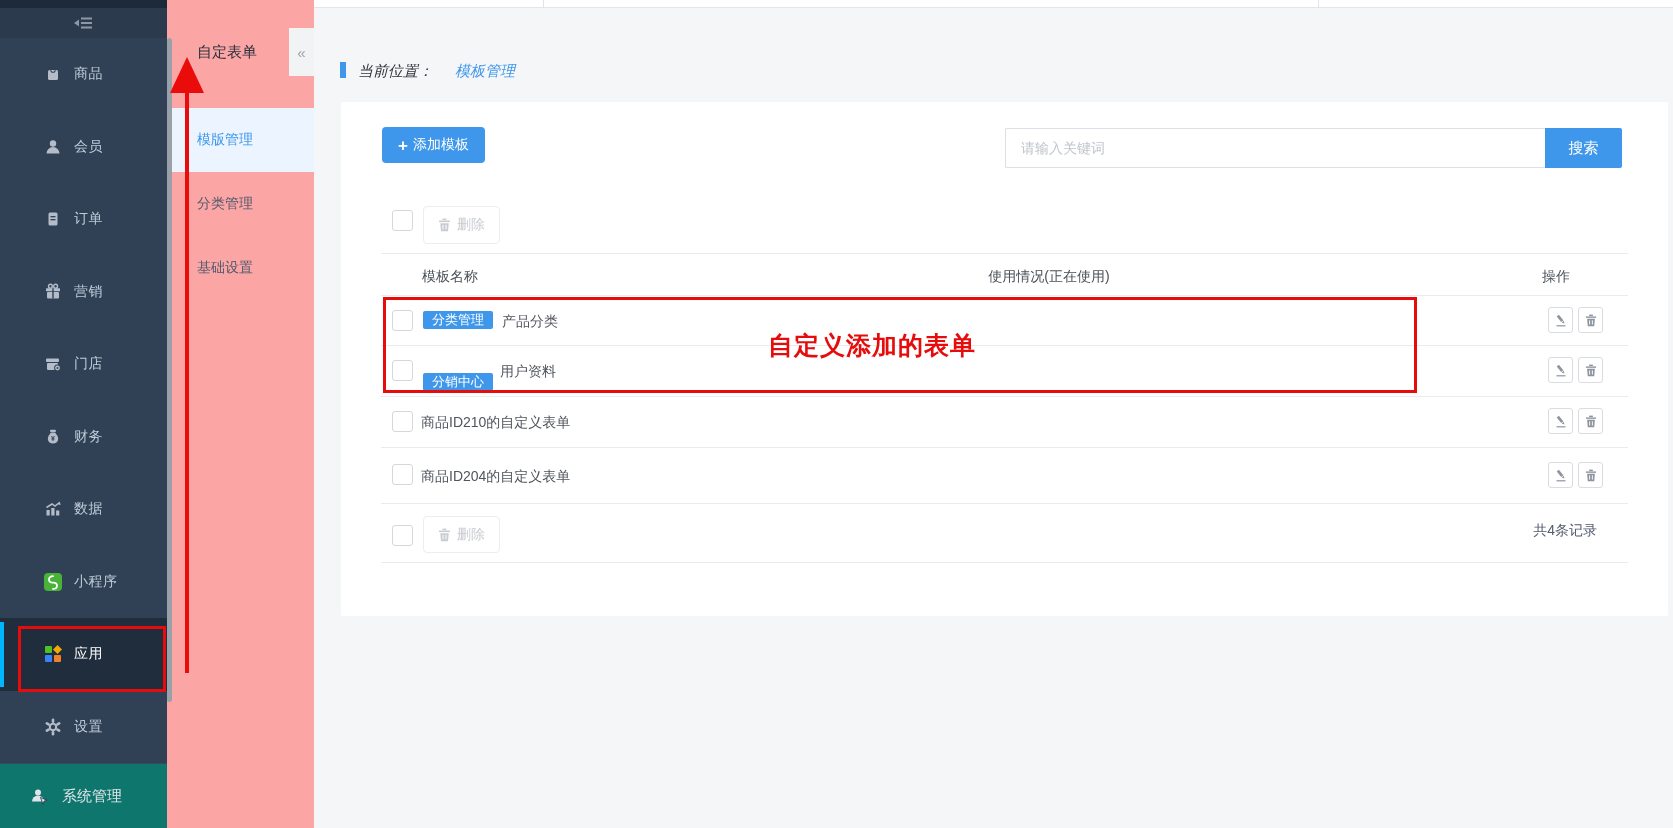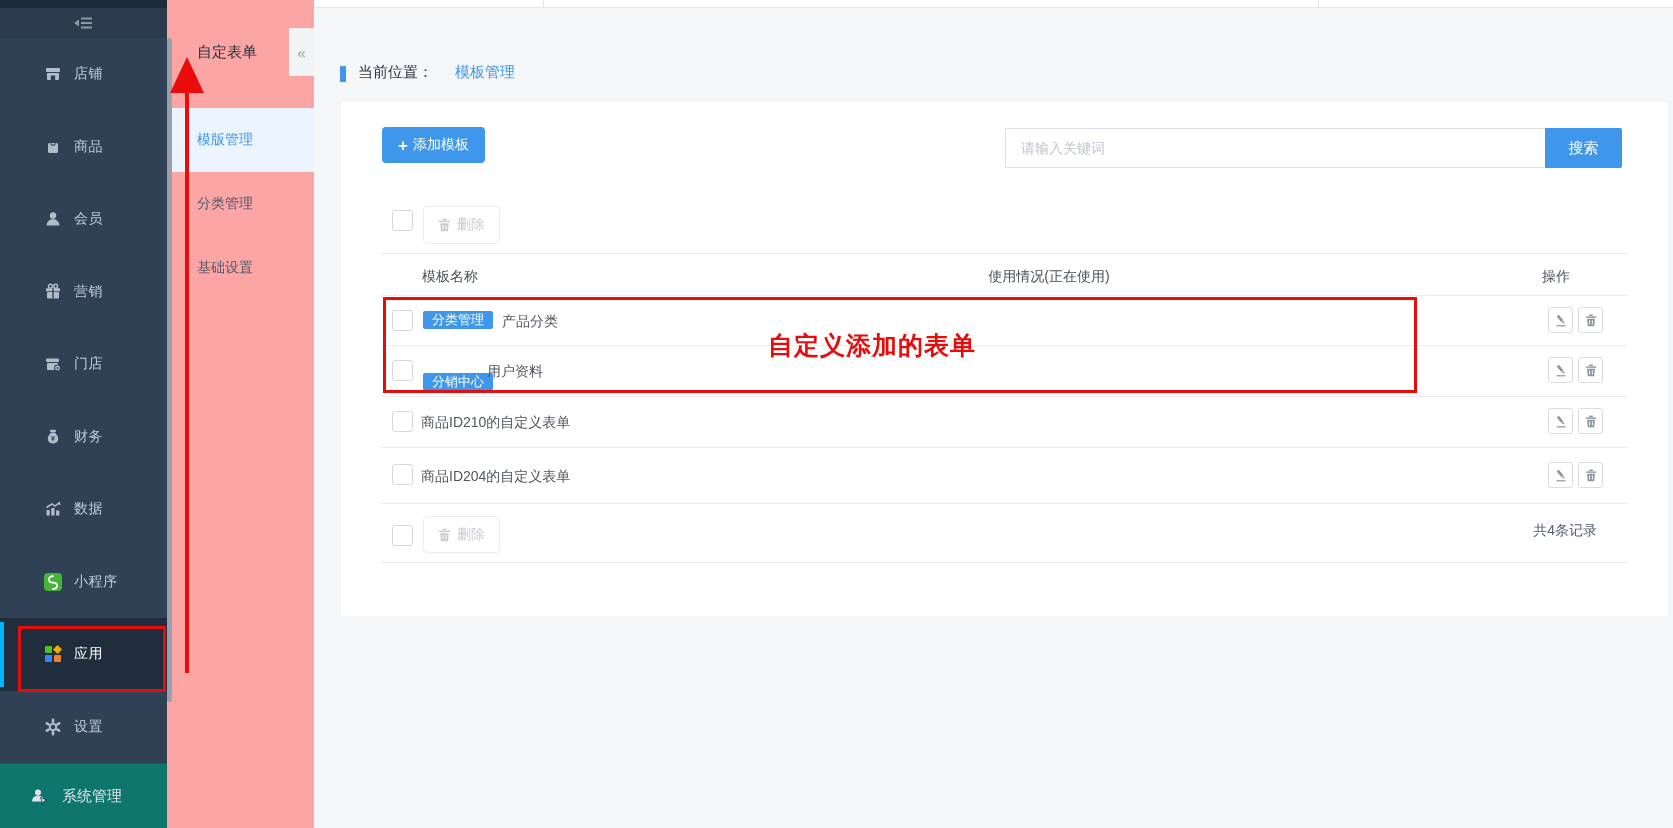--- a/index.html
+++ b/index.html
@@ -32,21 +32,21 @@
   .panel-scrollthumb { position:absolute; left:0px; top:38px; width:5px; height:664px; background:#9aa0a7; border-radius:3px; cursor:pointer; }
 
   
   .anno-arrow-shaft { position:absolute; left:185px; top:92px; width:4px; height:581px; background:#ea0b0b; z-index:31; pointer-events:none; }
   .anno-arrow-head { position:absolute; left:170px; top:57px; width:0; height:0; border-left:17px solid transparent; border-right:17px solid transparent; border-bottom:36px solid #ea0b0b; z-index:31; pointer-events:none; }
 
   
   .main-topstrip { position:absolute; left:167px; top:0; width:1506px; height:8px; background:#ffffff; }
   .main-topstrip .bline { position:absolute; left:147px; right:0; bottom:0; height:1px; background:#e4e6e9; }
   .main-topstrip .vtick { position:absolute; top:0; width:1px; height:8px; background:#e3e3e5; }
-  .breadcrumb { position:absolute; left:340px; top:62px; height:20px; display:flex; align-items:flex-end; z-index:3; }
+  .breadcrumb { position:absolute; left:340px; top:62px; height:20px; display:flex; align-items:flex-start; z-index:3;font-style:italic; }
   .bc-bar { width:6px; height:16px; background:#3e97eb; margin-right:12px; }
   .bc-prefix { font-size:15px; color:#2f343b; }
   .bc-link { font-size:15px; color:#3e97eb; margin-left:22px; cursor:pointer; }
 
   
   .card { position:absolute; left:341px; top:102px; width:1327px; height:514px; background:#ffffff; border-radius:2px; }
   .sep { position:absolute; left:40px; width:1247px; height:1px; background:#e9ebee; }
 
   .btn-add { position:absolute; left:41px; top:25px; width:103px; height:36px; background:#3e97eb; border:none; border-radius:4px; color:#fff; font-size:14px; display:flex; align-items:center; justify-content:center; gap:5px; cursor:pointer; font-family:inherit; }
   .btn-add .plus { font-size:17px; font-weight:bold; line-height:1; }
@@ -79,47 +79,47 @@
       <svg class="" width="20" height="14" viewBox="0 0 20 14">
         <polygon points="0,7 5,3.5 5,10.5" fill="#8d98a5"></polygon>
         <rect x="7" y="1.5" width="11" height="2" fill="#8d98a5"></rect>
         <rect x="7" y="6" width="11" height="2" fill="#8d98a5"></rect>
         <rect x="7" y="10.5" width="11" height="2" fill="#8d98a5"></rect>
       </svg>
     </div>
 
     <div class="side-menu">
 
-      <div class="side-item">
-        <svg class="icn" viewBox="0 0 18 18" fill="#b3bcc8">
-          <rect x="2" y="3" width="14" height="4" rx="1"></rect>
-            <rect x="3" y="8" width="12" height="7" rx="1"></rect>
-            <rect x="6.8" y="10.5" width="4.4" height="4.5" fill="#304156"></rect>
-        </svg>
-        <span class="lbl">店铺</span>
-      </div>
 
       <div class="side-item">
         <svg class="icn" viewBox="0 0 18 18" fill="#b3bcc8">
           <rect x="4" y="5" width="10" height="10" rx="1.5"></rect>
             <circle cx="9" cy="5.2" r="2.6" fill="#304156"></circle>
             <circle cx="9" cy="5.2" r="1.6" fill="#b3bcc8"></circle>
             <rect x="5" y="3" width="8" height="2" fill="#304156"></rect>
         </svg>
         <span class="lbl">商品</span>
       </div>
 
       <div class="side-item">
         <svg class="icn" viewBox="0 0 18 18" fill="#b3bcc8">
           <circle cx="9" cy="5.5" r="3.2"></circle>
             <path d="M2.5 15.5a6.5 6.5 0 0 1 13 0z"></path>
         </svg>
         <span class="lbl">会员</span>
       </div>
 
+      <div class="side-item">
+        <svg class="icn" viewBox="0 0 18 18" fill="#b3bcc8">
+          <rect x="4.5" y="2.5" width="9" height="13" rx="1.5"></rect>
+            <rect x="6.5" y="6" width="5" height="1.3" fill="#304156"></rect>
+            <rect x="6.5" y="9" width="5" height="1.3" fill="#304156"></rect>
+        </svg>
+        <span class="lbl">订单</span>
+      </div>
 
       <div class="side-item">
         <svg class="icn" viewBox="0 0 18 18" fill="#b3bcc8">
           <rect x="2" y="5.2" width="14" height="3" rx="0.5"></rect>
             <rect x="3" y="9" width="12" height="6.5" rx="1"></rect>
             <rect x="8.3" y="5.2" width="1.4" height="10.3" fill="#304156"></rect>
             <circle cx="6.4" cy="3.2" r="1.9" fill="none" stroke="#b3bcc8" stroke-width="1.4"></circle>
             <circle cx="11.6" cy="3.2" r="1.9" fill="none" stroke="#b3bcc8" stroke-width="1.4"></circle>
         </svg>
         <span class="lbl">营销</span>
@@ -293,21 +293,21 @@
         <g stroke="#ffffff" stroke-width="1">
             <line x1="5" y1="6.8" x2="5" y2="11.4"></line>
             <line x1="8" y1="6.8" x2="8" y2="11.4"></line>
           </g>
       </svg>
     </div>
     <div class="sep" style="top:243px"></div>
 
     <div class="checkbox" style="left:51px; top:258px;"></div>
     <span class="badge" style="top:271px;">分销中心</span>
-    <div class="cell-name" style="left:146px; top:261px;text-align:right;">用户资料</div>
+    <div class="cell-name" style="left:159px; top:261px;text-align:right;">用户资料</div>
     <div class="op-btn" style="left:1207px; top:255px;">
       <svg width="12" height="13" viewBox="0 0 12 13" fill="#8f959e">
         <g transform="rotate(-40 6 5.5)">
             <rect x="4.6" y="0.5" width="2.8" height="7"></rect>
             <polygon points="4.6,8.2 7.4,8.2 6,10.8"></polygon>
           </g>
           <rect x="1.5" y="11.2" width="9" height="1.2"></rect>
       </svg>
     </div>
     <div class="op-btn" style="left:1237px; top:255px;">

